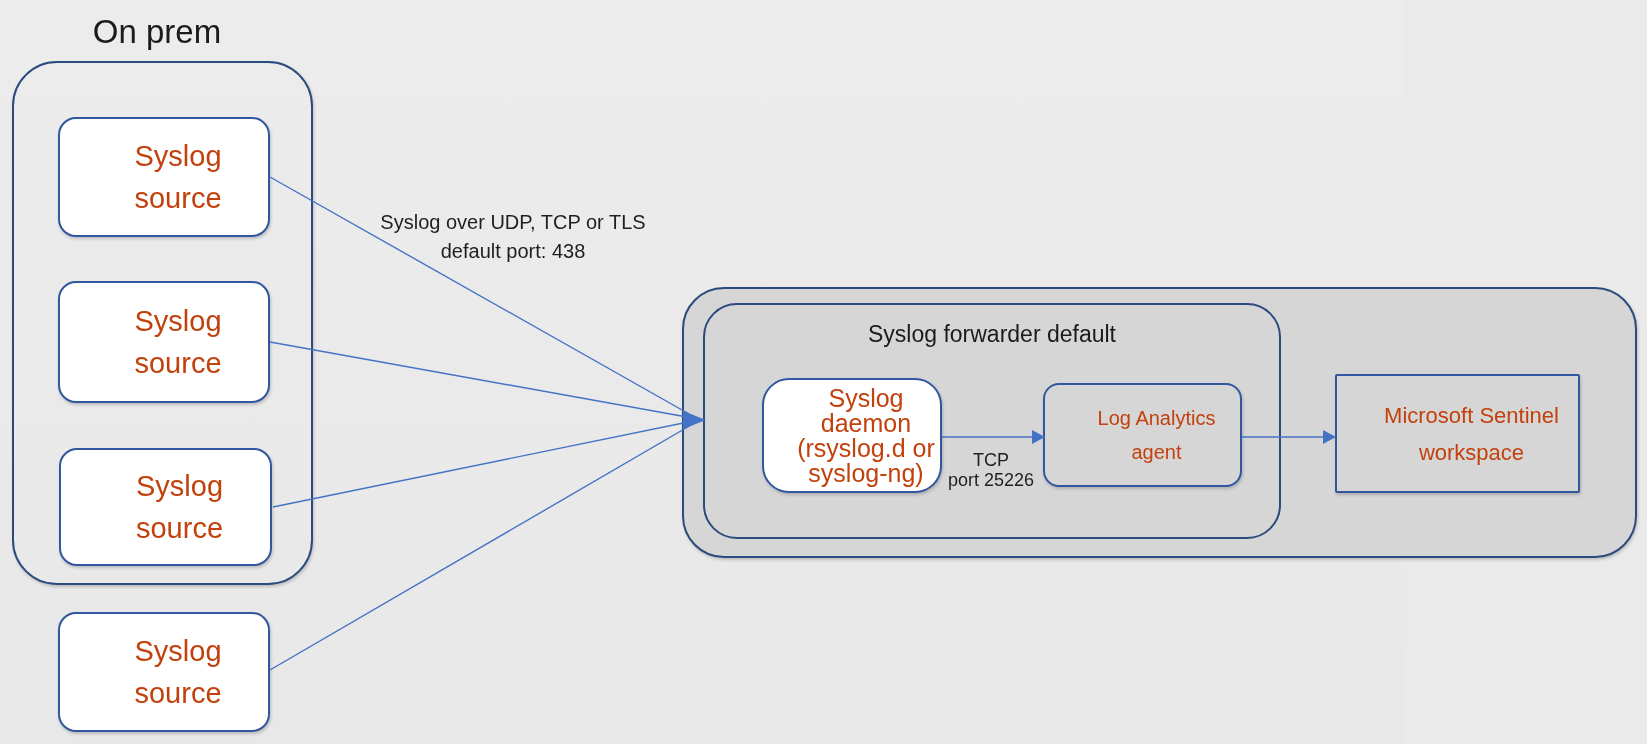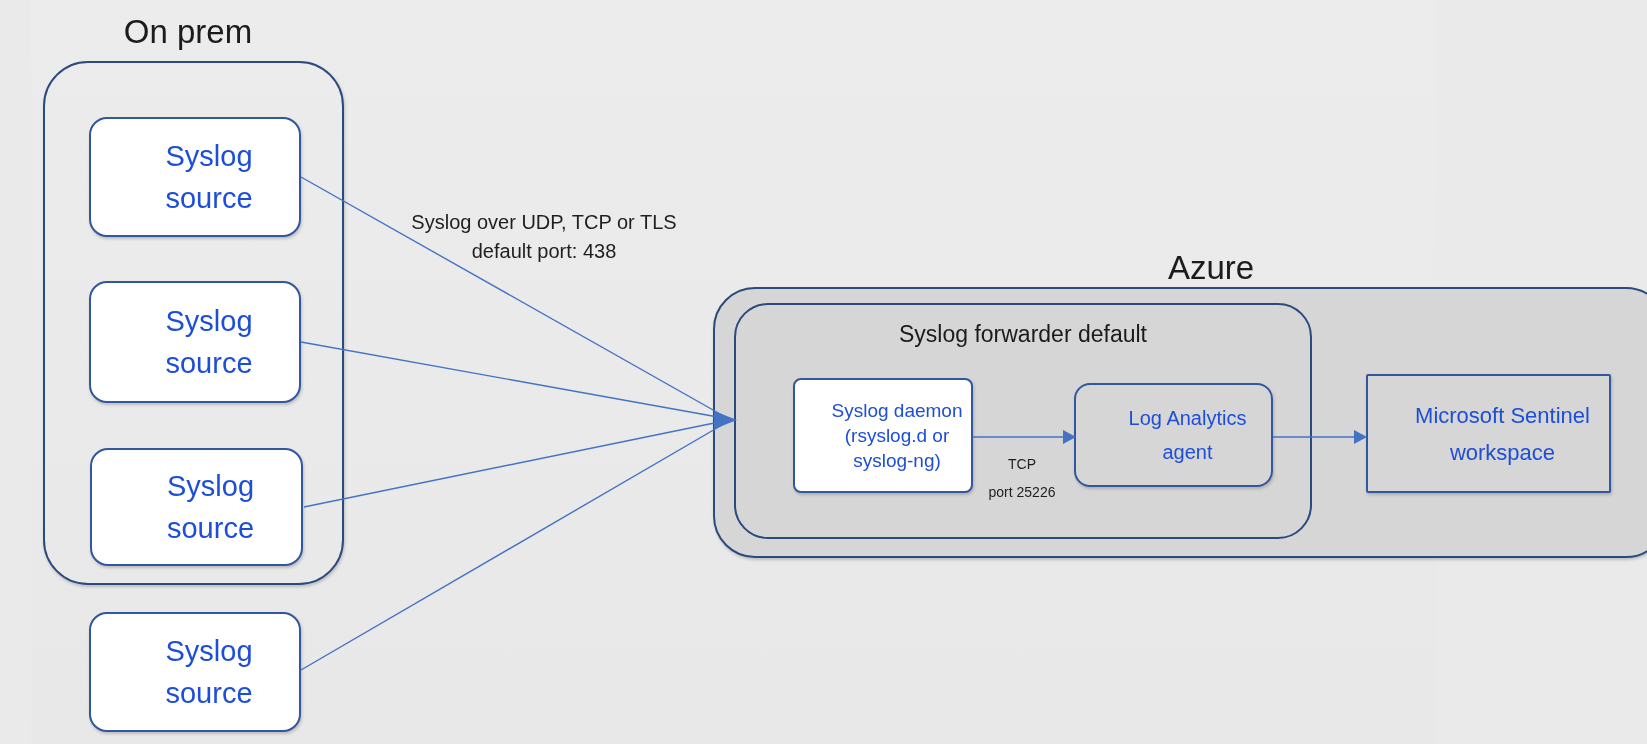--- a/index.html
+++ b/index.html
@@ -6,21 +6,20 @@
   body {
     width: 1647px; height: 744px;
     font-family: "Liberation Sans", sans-serif;
     background: #eaeaea;
     overflow: hidden;
   }
   .canvas {
     position: relative;
     width: 1405px; height: 744px;
     background: linear-gradient(180deg, #ececec 0%, #e8e8e8 100%);
-    margin-left: 31px;
   }
   .abs { position: absolute; box-sizing: border-box; }
 
   
   .section-title {
     color: #1b1b1b;
     font-size: 33px;
     text-align: center;
     white-space: nowrap;
     line-height: 1.1;
@@ -34,41 +33,41 @@
   .container.gray { background: #d6d6d6; }
   .container.transparent { background: transparent; }
 
   
   .node {
     border: 2px solid #31579f;
     display: flex;
     align-items: center;
     justify-content: center;
     text-align: center;
-    color: #1d4ed8;
+    color: #c2410c;
     white-space: pre-line;
     box-shadow: 1px 2px 3px rgba(60,60,60,0.25);
     padding-left: 28px;
   }
   .node.white { background: #ffffff; }
   .node.gray  { background: #d6d6d6; }
 
   .src-box { font-size: 29px; line-height: 42px; border-radius: 18px; }
-  .daemon-box { font-size: 19px; line-height: 25px; border-radius: 8px; }
+  .daemon-box { font-size: 25px; line-height: 25px; border-radius: 27px; }
   .la-box { font-size: 20px; line-height: 34px; border-radius: 16px; }
   .sentinel-box { font-size: 22px; line-height: 37px; border-radius: 2px; }
 
   
   .annotation {
     color: #1f1f1f;
     text-align: center;
     white-space: pre-line;
   }
   .protocol-label { font-size: 20px; line-height: 29px; }
-  .tcp-label { font-size: 14px; line-height: 28px; }
+  .tcp-label { font-size: 18px; line-height: 20px; }
   .forwarder-title { font-size: 23px; line-height: 28px; color: #1b1b1b; white-space: nowrap; text-align: center; }
 
   svg.connectors {
     position: absolute;
     left: 0; top: 0;
     width: 1647px; height: 744px;
     pointer-events: none;
   }
 </style>
 </head>
@@ -96,21 +95,20 @@
   </div>
 
   <div class="abs node white src-box" style="left:58px; top:612px; width:212px; height:120px;">
     <span>Syslog
 source</span>
   </div>
 
   <div class="abs annotation protocol-label" style="left:363px; top:208px; width:300px;">Syslog over UDP, TCP or TLS
 default port: 438</div>
 
-  <div class="abs section-title" style="left:1100px; top:250px; width:160px;">Azure</div>
 
   <div class="abs container gray" style="left:682px; top:287px; width:955px; height:271px; border-radius:42px;"></div>
 
   <div class="abs container gray" style="left:703px; top:303px; width:578px; height:236px; border-radius:34px; box-shadow:none;"></div>
 
   <div class="abs forwarder-title" style="left:842px; top:320px; width:300px;">Syslog forwarder default</div>
 
   <div class="abs node white daemon-box" style="left:762px; top:378px; width:180px; height:115px;">
     <span>Syslog daemon
 (rsyslog.d or

